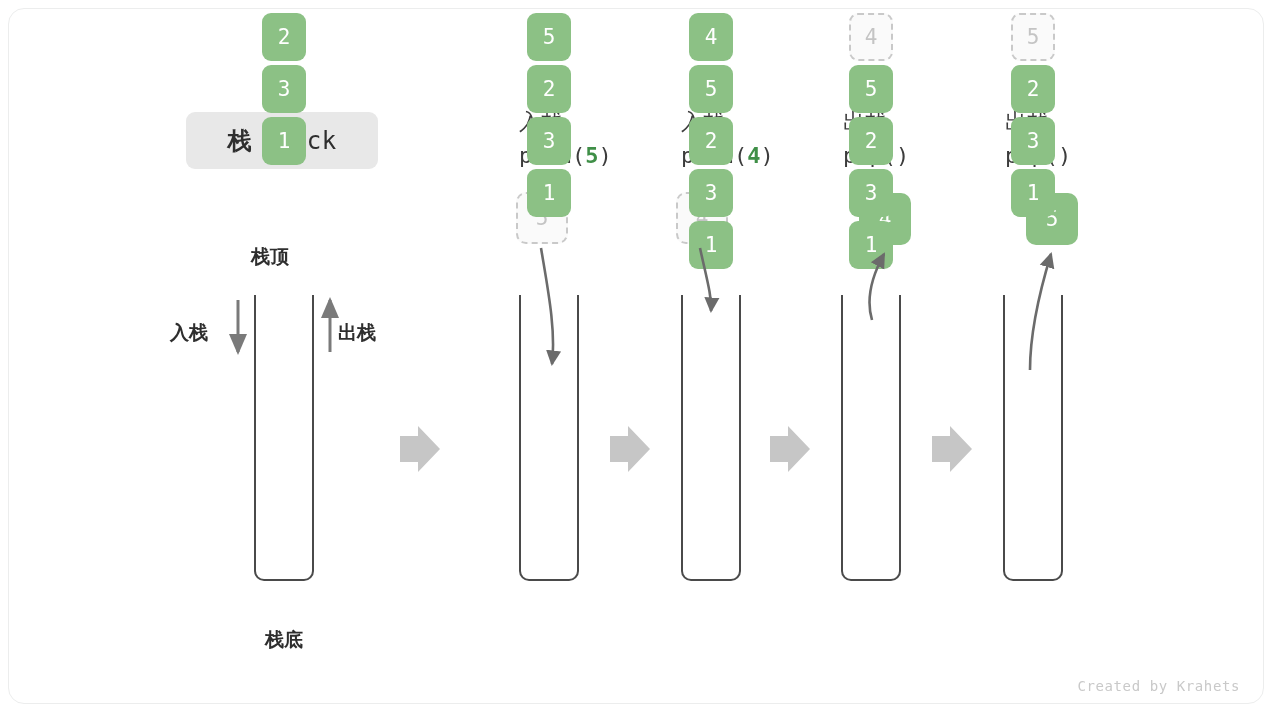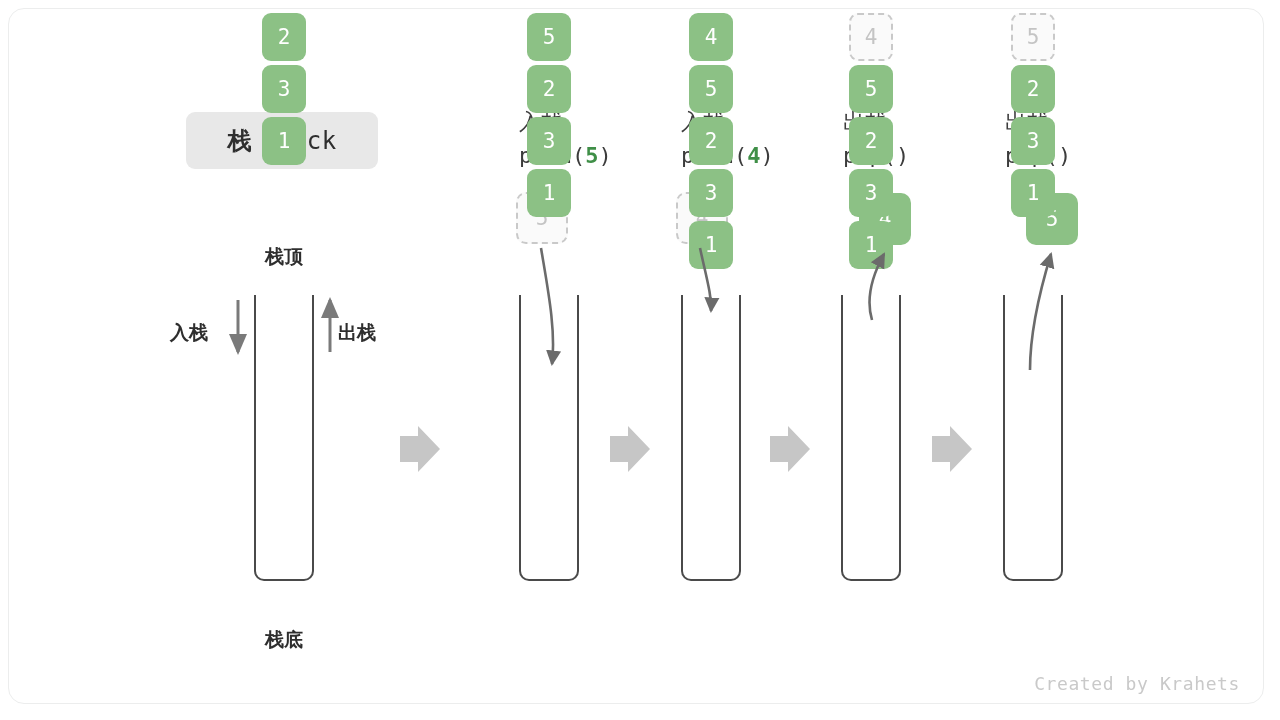--- a/index.html
+++ b/index.html
@@ -181,38 +181,38 @@
     height: 720px;
     pointer-events: none;
   }
 
   
   .footer {
     position: absolute;
     right: 40px;
     bottom: 26px;
     font-family: "DejaVu Sans Mono", monospace;
-    font-size: 18px;
+    font-size: 14px;
     color: #c9c9c9;
     letter-spacing: 0.6px;
     margin-top: 9px;
   }
 </style>
 </head>
 <body>
 
 <div id="canvas">
   <div class="card-frame"></div>
 
   <div class="title-chip">
     <span class="cn">栈</span>
     <span class="en">Stack</span>
   </div>
 
-  <div class="top-label" style="left:234px; top:244px; width:100px;">栈顶</div>
+  <div class="top-label" style="left:220px; top:244px; width:100px;">栈顶</div>
 
   <div class="side-label" style="left:170px; top:320px;">入栈</div>
 
   <div class="side-label" style="left:338px; top:320px;">出栈</div>
 
   <div class="bottom-label" style="left:234px; top:627px; width:100px;">栈底</div>
 
   <div class="stack-col" style="left:254px; top:295px;">
     <div class="tube"></div>
     <div class="cells" style="height:286px;">

